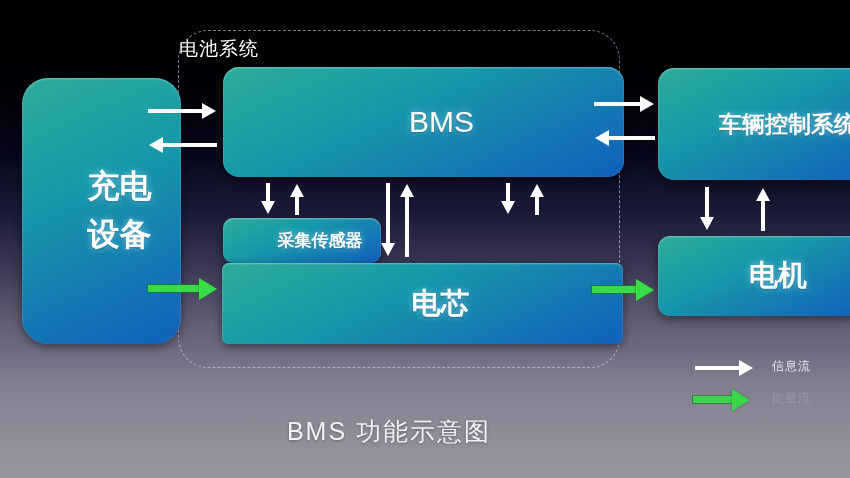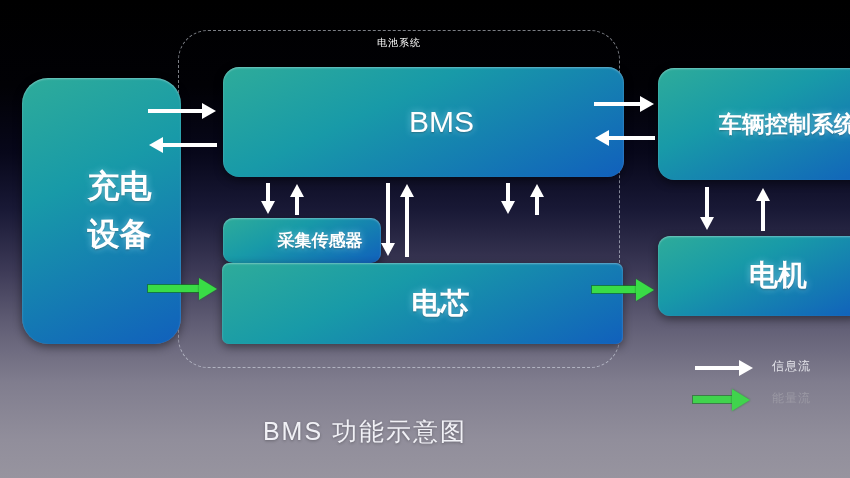--- a/index.html
+++ b/index.html
@@ -17,22 +17,22 @@
     background:linear-gradient(155deg,#2eac9a 0%,#189aa8 38%,#1160bc 100%);
     box-shadow:inset 0 1px 2px rgba(255,255,255,.35), 0 3px 10px rgba(0,0,0,.45);
     padding-left:36px;
   }
   
   .bsys {
     position:absolute; left:178px; top:30px; width:440px; height:336px;
     border:1px dashed rgba(225,230,240,.55); border-radius:30px;
   }
   .bsys-label {
-    position:absolute; top:5px; left:0; width:100%; text-align:center;
-    color:#fff; font-size:10px; letter-spacing:1px;
+    position:absolute; top:5px; left:0; width:100%; 
+    color:#fff; font-size:19px; letter-spacing:1px;
   }
   
   .harr { position:absolute; height:4px; background:#fff; }
   .harr.right::after {
     content:""; position:absolute; right:-13px; top:50%; transform:translateY(-50%);
     border-left:14px solid #fff; border-top:8px solid transparent; border-bottom:8px solid transparent;
   }
   .harr.left::before {
     content:""; position:absolute; left:-13px; top:50%; transform:translateY(-50%);
     border-right:14px solid #fff; border-top:8px solid transparent; border-bottom:8px solid transparent;
@@ -51,20 +51,21 @@
   .harr.energy { height:7px; background:#39dc46; box-shadow:0 0 0 1px rgba(20,120,30,.7); }
   .harr.energy.right::after {
     right:-17px; border-left:18px solid #39dc46;
     border-top:11px solid transparent; border-bottom:11px solid transparent;
     filter:drop-shadow(0 0 1px rgba(20,120,30,.8));
   }
   .caption {
     position:absolute; left:0; top:415px; width:730px; text-align:center;
     color:#f1f1f6; font-size:25px; letter-spacing:2px;
     text-shadow:0 1px 3px rgba(0,0,0,.3);
+    padding-left:24px;
   }
   .legend-label { position:absolute; font-size:12px; letter-spacing:1px; }
 </style>
 </head>
 <body>
 
 <div class="stage">
 
   <div class="bsys">
     <div class="bsys-label">电池系统</div>

